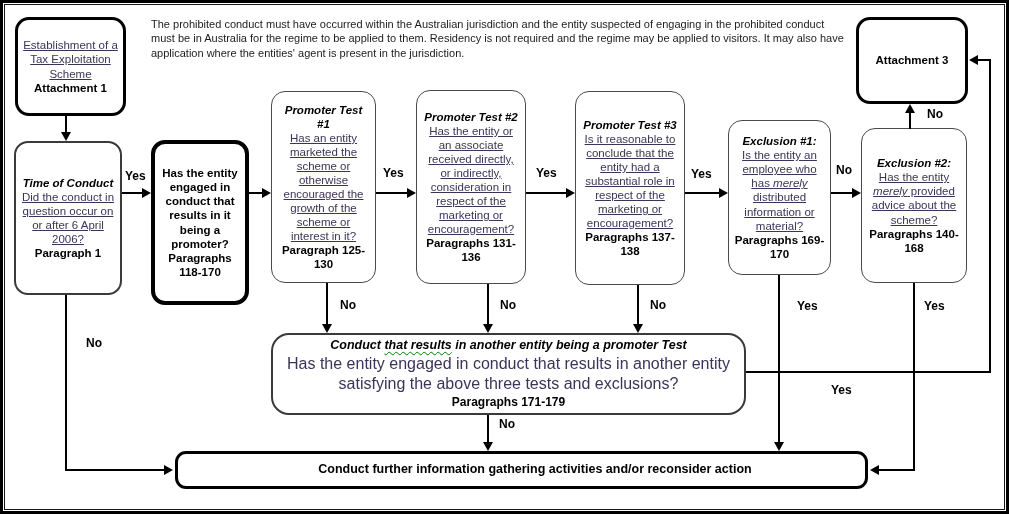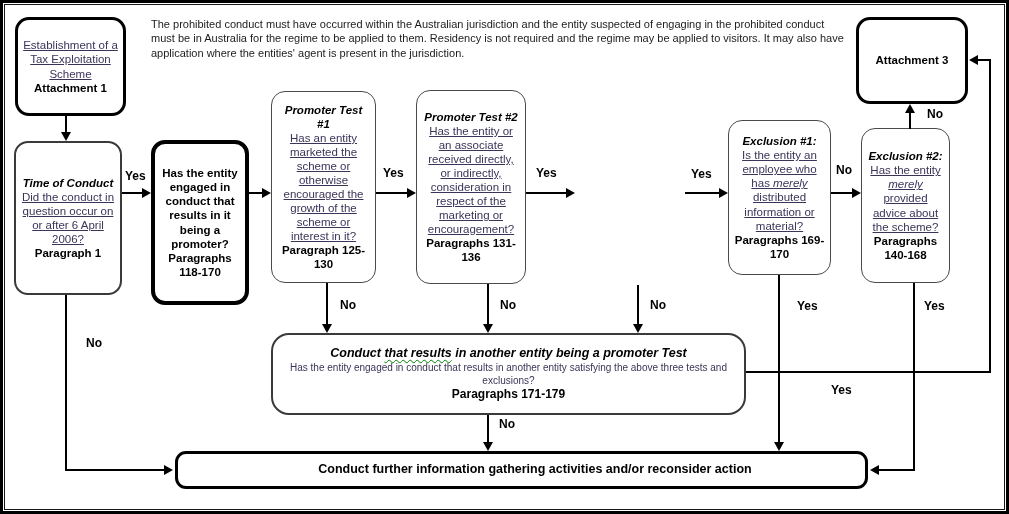--- a/index.html
+++ b/index.html
@@ -26,21 +26,21 @@
   .hline{height:2px;} .vline{width:2px;}
   .arr{position:absolute;width:0;height:0;}
   .arr-r{border-top:5px solid transparent;border-bottom:5px solid transparent;border-left:9px solid #000;}
   .arr-l{border-top:5px solid transparent;border-bottom:5px solid transparent;border-right:9px solid #000;}
   .arr-d{border-left:5px solid transparent;border-right:5px solid transparent;border-top:9px solid #000;}
   .arr-u{border-left:5px solid transparent;border-right:5px solid transparent;border-bottom:9px solid #000;}
   .lbl{position:absolute;font-size:12px;font-weight:bold;color:#000;background:#fff;padding:0 2px;}
 
   .mid-title{font-weight:bold;font-style:italic;font-size:12.5px;color:#000;}
   .squig{text-decoration:underline wavy #008000;text-decoration-thickness:1px;text-underline-offset:2px;}
-  .mid-q{font-size:10px;color:#3c3458;}
+  .mid-q{font-size:16px;color:#3c3458;}
   .mid-ref{font-size:12px;font-weight:bold;color:#000;}
   .bar{font-size:12.5px;font-weight:bold;color:#000;border-radius:11px;padding-left:32px;}
 </style>
 </head>
 <body>
 
 <div class="page">
   <div class="inner-border"></div>
 
   <div class="note">The prohibited conduct must have occurred within the Australian jurisdiction and the entity suspected of engaging in the prohibited conduct must be in Australia for the regime to be applied to them. Residency is not required and the regime may be applied to visitors. It may also have application where the entities' agent is present in the jurisdiction.</div>
@@ -70,28 +70,33 @@
     <div class="q">Has an entity marketed the scheme or otherwise encouraged the growth of the scheme or interest in it?</div>
     <div class="ref">Paragraph 125-130</div>
   </div>
 
   <div class="node b-thin r14" style="left:413px;top:87px;width:110px;height:194px;">
     <div class="title">Promoter Test #2</div>
     <div class="q">Has the entity or an associate received directly, or indirectly, consideration in respect of the marketing or encouragement?</div>
     <div class="ref">Paragraphs 131-136</div>
   </div>
 
+  <div class="node b-thin r14" style="left:572px;top:88px;width:110px;height:194px;">
+    <div class="title">Promoter Test #3</div>
+    <div class="q">Is it reasonable to conclude that the entity had a substantial role in respect of the marketing or encouragement?</div>
+    <div class="ref">Paragraphs 137-138</div>
+  </div>
 
   <div class="node b-thin r14" style="left:725px;top:117px;width:103px;height:155px;">
     <div class="title">Exclusion #1:</div>
     <div class="q"><span>Is the entity an employee who has </span><i>merely</i><span> distributed information or material?</span></div>
     <div class="ref">Paragraphs 169-170</div>
   </div>
 
-  <div class="node b-thin r14" style="left:858px;top:125px;width:89px;height:155px;">
+  <div class="node b-thin r14" style="left:858px;top:125px;width:106px;height:155px;">
     <div class="title">Exclusion #2:</div>
     <div class="q"><span>Has the entity </span><i>merely</i><span> provided advice about the scheme?</span></div>
     <div class="ref">Paragraphs 140-168</div>
   </div>
 
   <div class="node b-med r18" style="left:268px;top:330px;width:475px;height:82px;line-height:1.3;">
     <div class="mid-title"><span>Conduct </span><span class="squig">that results</span><span> in another entity being a promoter Test</span></div>
     <div class="mid-q">Has the entity engaged in conduct that results in another entity satisfying the above three tests and exclusions?</div>
     <div class="mid-ref">Paragraphs 171-179</div>
   </div>

